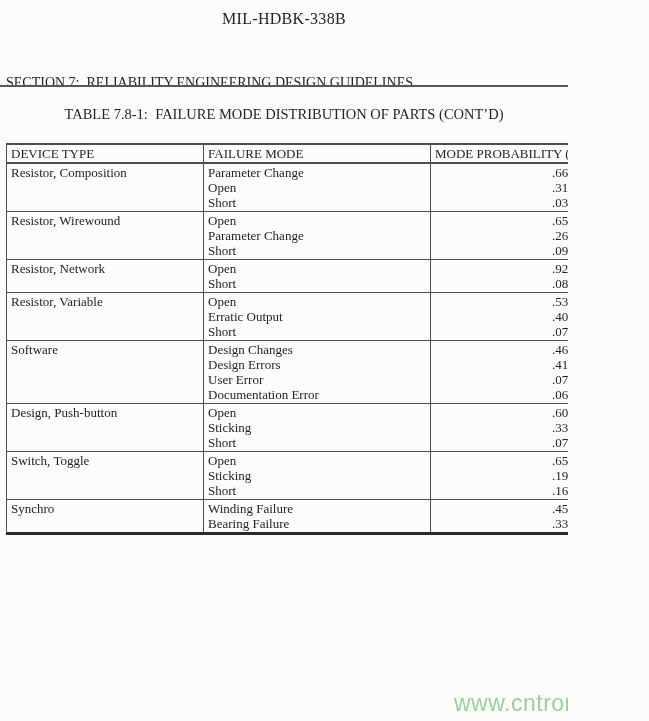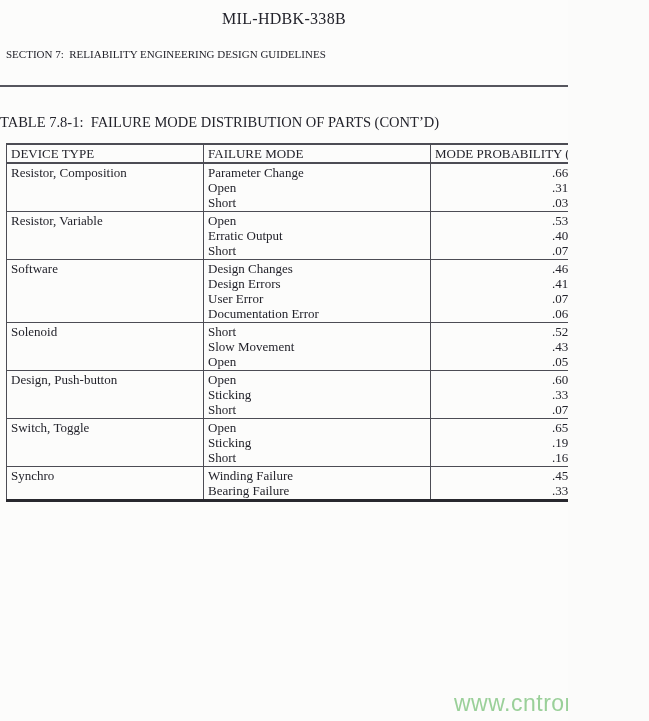--- a/index.html
+++ b/index.html
@@ -21,41 +21,41 @@
     top: 10px;
     left: 0;
     right: 0;
     text-align: center;
     font-size: 16px;
     letter-spacing: 0.3px;
     white-space: pre;
   }
   .section-heading {
     position: absolute;
-    top: 48px;
+    top: 75px;
     left: 6px;
-    font-size: 11px;
+    font-size: 14px;
     white-space: pre;
   }
   .section-rule {
     position: absolute;
     top: 85px;
     left: 0;
     width: 649px;
     height: 2px;
     background: #56565e;
   }
   .table-title {
     position: absolute;
     top: 106px;
     left: 0;
     right: 0;
+    text-align: center;
     font-size: 14.5px;
     white-space: pre;
-    margin-top: 8px;
   }
   table.parts-table {
     position: absolute;
     top: 143px;
     left: 6px;
     width: 637px;
     border-collapse: collapse;
     table-layout: fixed;
     font-size: 13px;
     line-height: 15px;
@@ -128,20 +128,44 @@
             <div>Open</div>
             <div>Short</div>
           </td>
           <td class="probs">
             <div>.66</div>
             <div>.31</div>
             <div>.03</div>
           </td>
         </tr>
         <tr>
+          <td class="device">Resistor, Wirewound</td>
+          <td class="modes">
+            <div>Open</div>
+            <div>Parameter Change</div>
+            <div>Short</div>
+          </td>
+          <td class="probs">
+            <div>.65</div>
+            <div>.26</div>
+            <div>.09</div>
+          </td>
+        </tr>
+        <tr>
+          <td class="device">Resistor, Network</td>
+          <td class="modes">
+            <div>Open</div>
+            <div>Short</div>
+          </td>
+          <td class="probs">
+            <div>.92</div>
+            <div>.08</div>
+          </td>
+        </tr>
+        <tr>
           <td class="device">Resistor, Variable</td>
           <td class="modes">
             <div>Open</div>
             <div>Erratic Output</div>
             <div>Short</div>
           </td>
           <td class="probs">
             <div>.53</div>
             <div>.40</div>
             <div>.07</div>
@@ -156,33 +180,20 @@
             <div>Documentation Error</div>
           </td>
           <td class="probs">
             <div>.46</div>
             <div>.41</div>
             <div>.07</div>
             <div>.06</div>
           </td>
         </tr>
         <tr>
-          <td class="device">Solenoid</td>
-          <td class="modes">
-            <div>Short</div>
-            <div>Slow Movement</div>
-            <div>Open</div>
-          </td>
-          <td class="probs">
-            <div>.52</div>
-            <div>.43</div>
-            <div>.05</div>
-          </td>
-        </tr>
-        <tr>
           <td class="device">Design, Push-button</td>
           <td class="modes">
             <div>Open</div>
             <div>Sticking</div>
             <div>Short</div>
           </td>
           <td class="probs">
             <div>.60</div>
             <div>.33</div>
             <div>.07</div>

